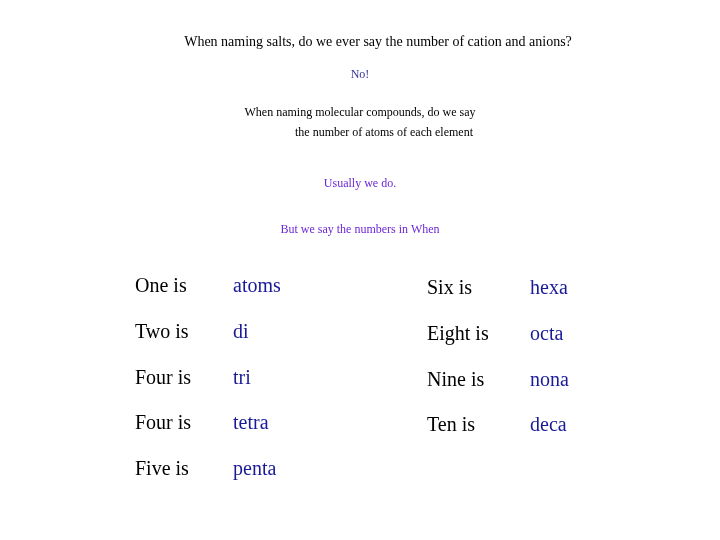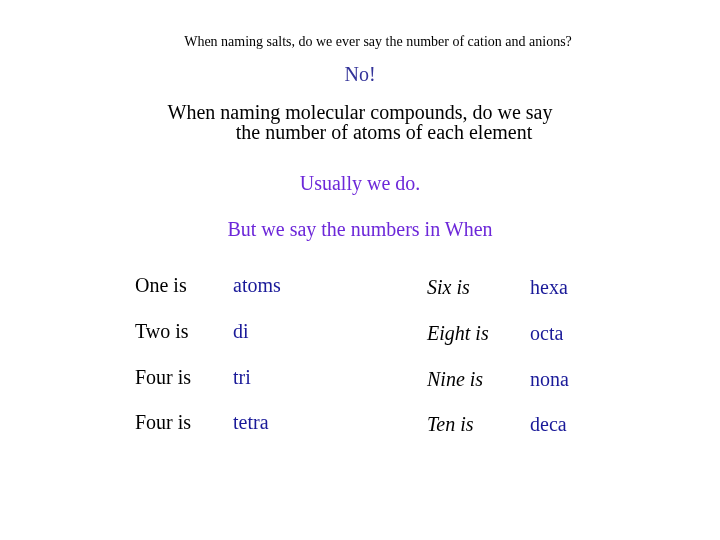--- a/index.html
+++ b/index.html
@@ -21,21 +21,21 @@
     height: 540px;
     background: #ffffff;
   }
 
   .line {
     position: absolute;
     left: 0;
     width: 720px;
     text-align: center;
     white-space: nowrap;
-    font-size: 20px;
+    font-size: 12px;
     line-height: 24px;
     letter-spacing: 0px;
   }
 
   .black { color: #000000; }
   .navy  { color: #333399; }
   .navy2 { color: #6d28d9; }
 
   
   #q-line    { top: 30px; font-size: 14px; padding-left: 18px; }
@@ -76,21 +76,21 @@
   }
   .cell-pre {
     display: inline-block;
     font-size: 20px;
     line-height: 22px;
     color: #1a1a99;
     vertical-align: top;
   }
 
   #col-left  .cell-num { width: 98px; font-family: Liberation Serif, serif; }
-  #col-right .cell-num { width: 103px; font-style: italic; }
+  #col-right .cell-num { width: 103px; }
 </style>
 </head>
 <body>
 
 <div id="slide">
 
   <div class="line black" id="q-line">When naming salts, do we ever say the number of cation and anions?</div>
 
   <div class="line navy" id="ans-no">No!</div>
 
@@ -110,20 +110,23 @@
       </div>
       <div class="trow">
         <span class="cell-num">Two is</span><span class="cell-pre">di</span>
       </div>
       <div class="trow">
         <span class="cell-num">Four is</span><span class="cell-pre">tri</span>
       </div>
       <div class="trow">
         <span class="cell-num">Four is</span><span class="cell-pre">tetra</span>
       </div>
+      <div class="trow">
+        <span class="cell-num">Five is</span><span class="cell-pre">penta</span>
+      </div>
     </div>
 
     <div class="col" id="col-right">
       <div class="trow">
         <span class="cell-num">Six is</span><span class="cell-pre">hexa</span>
       </div>
       <div class="trow">
         <span class="cell-num">Eight is</span><span class="cell-pre">octa</span>
       </div>
       <div class="trow">

